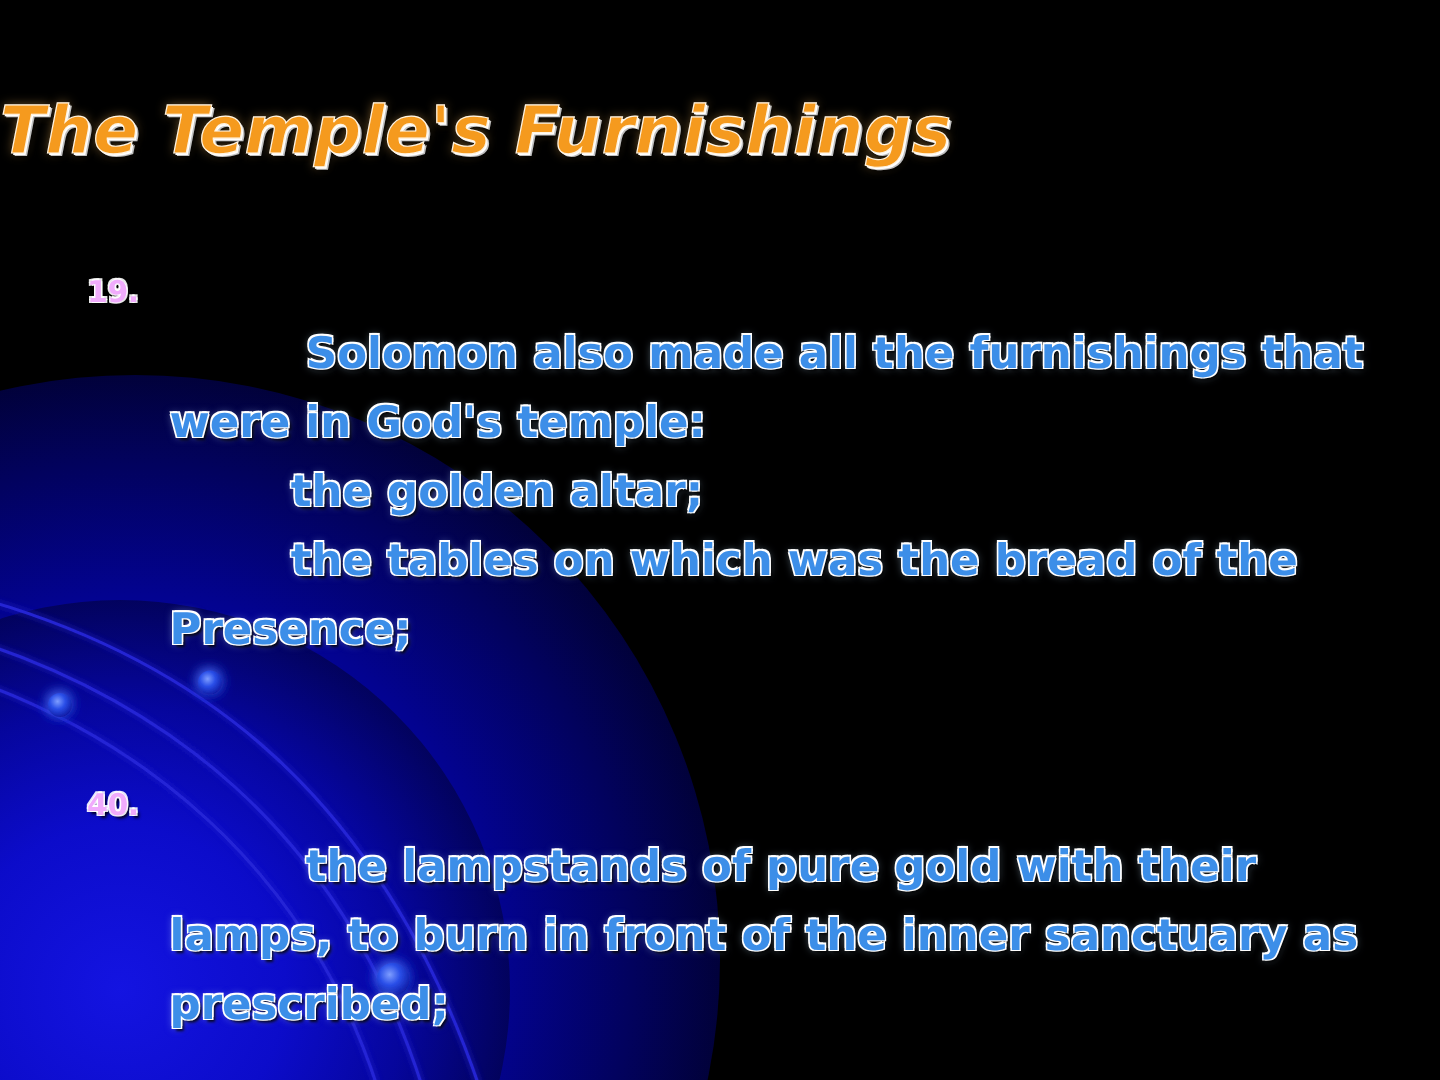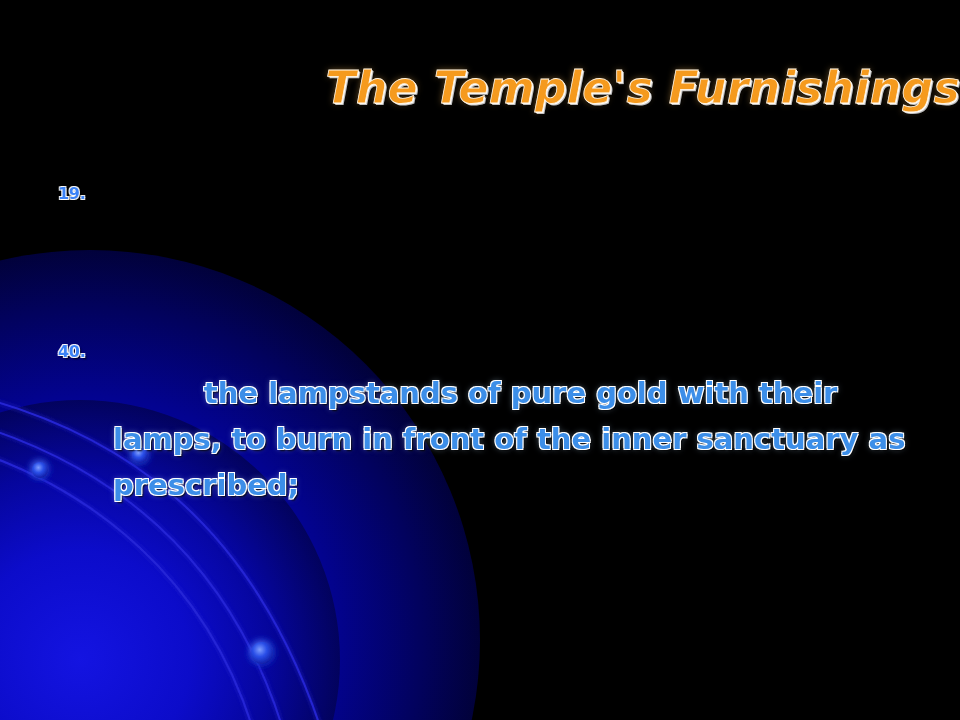--- a/index.html
+++ b/index.html
@@ -66,21 +66,21 @@
     position: absolute;
     inset: 0;
   }
 
   
   #title {
     position: absolute;
     left: 0;
     top: 62px;
     width: 960px;
-    text-align: right;
+    text-align: left;
     font-family: "DejaVu Sans", sans-serif;
     font-size: 44px;
     font-weight: bold;
     font-style: italic;
     letter-spacing: .4px;
     color: #f59a1e;
     -webkit-text-stroke: 0.8px #fff4e2;
     text-shadow:
        1px 1px 0 #ffffff,
        2px 2px 0 rgba(255,255,255,.75),
@@ -111,23 +111,23 @@
        -1px  1px 0 #ffffff,
         1px  1px 0 #ffffff,
         2px  2px 2px rgba(0,0,0,.85),
         0 0 6px rgba(190,225,255,.5);
     white-space: pre-wrap;
   }
   .verse-num {
     position: absolute;
     left: 6px;
     top: 5px;
-    font-size: 16px;
+    font-size: 20px;
     font-weight: bold;
-    color: #3b82f6;
+    color: #f0abfc;
     text-shadow:
        -1px -1px 0 rgba(255,255,255,.9),
         1px -1px 0 rgba(255,255,255,.9),
        -1px  1px 0 rgba(255,255,255,.9),
         1px  1px 0 rgba(255,255,255,.9),
         2px  2px 2px rgba(0,0,0,.85);
     letter-spacing: -.3px;
   }
   .verse-text { display: inline; }
   #verse-20 { margin-top: 20px; }
@@ -177,21 +177,23 @@
         <circle cx="262" cy="653" r="11"></circle>
       </g>
     </svg>
   </div>
 
   <div id="title">The Temple's Furnishings</div>
 
   <div id="body-block">
 
     <p class="verse" id="verse-19">
-      <span class="verse-num">19.</span>
+      <span class="verse-num">19.</span><span class="verse-text">   Solomon also made all the furnishings that were in God's temple:
+        the golden altar;
+        the tables on which was the bread of the Presence;</span>
     </p>
 
     <p class="verse" id="verse-20">
       <span class="verse-num">40.</span><span class="verse-text">   the lampstands of pure gold with their lamps, to burn in front of the inner sanctuary as prescribed;</span>
     </p>
 
   </div>
 
 </div>
 

